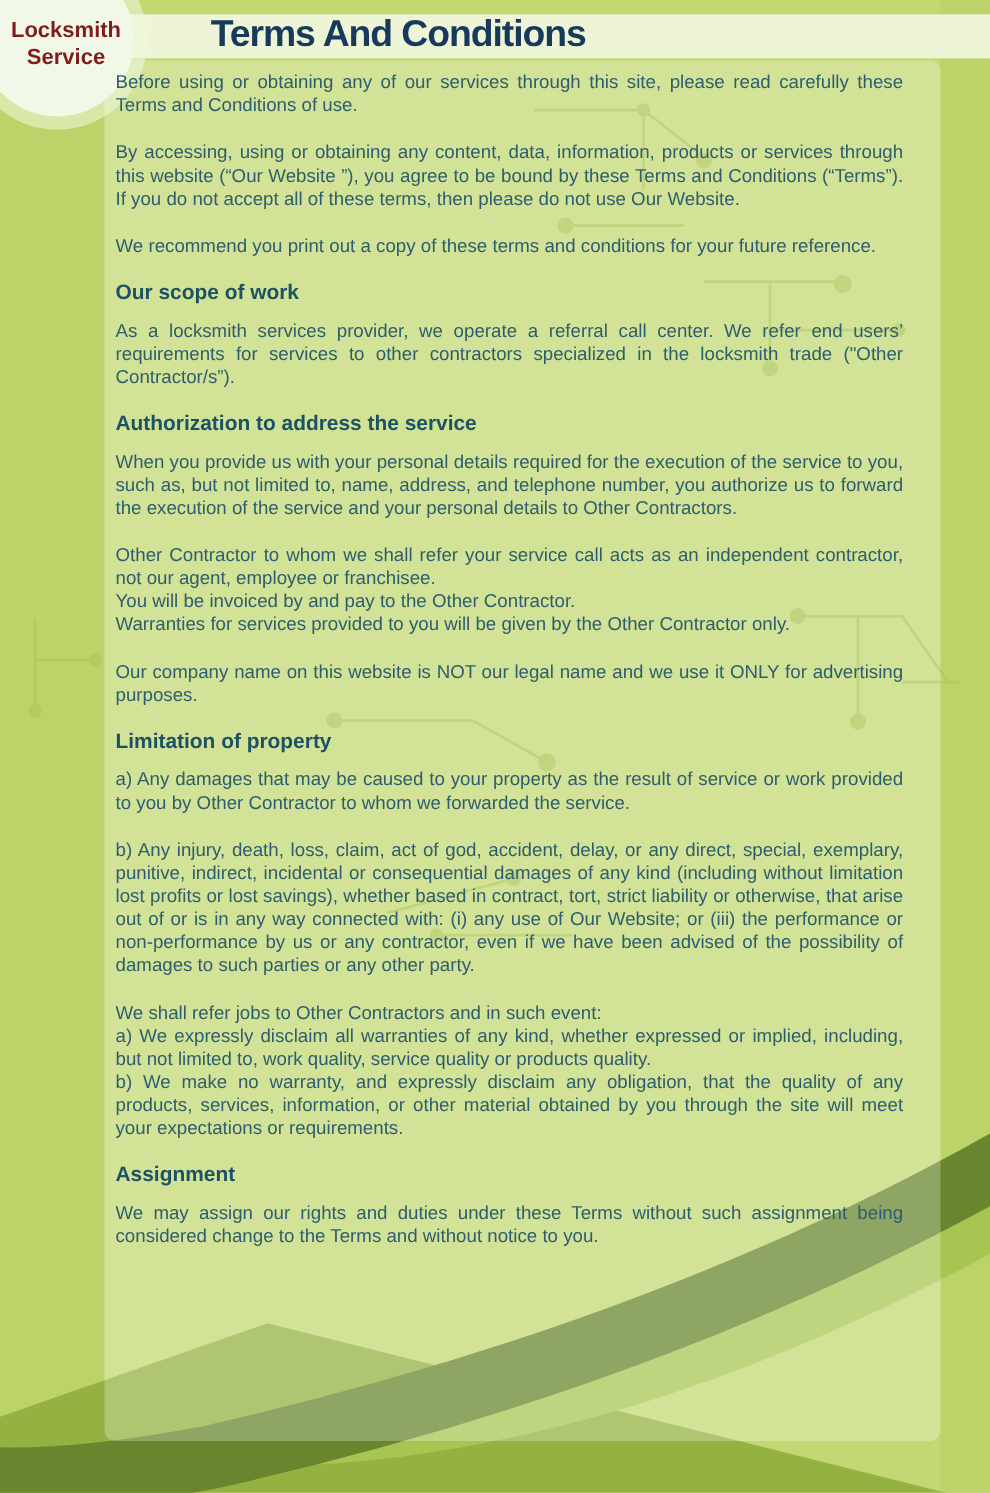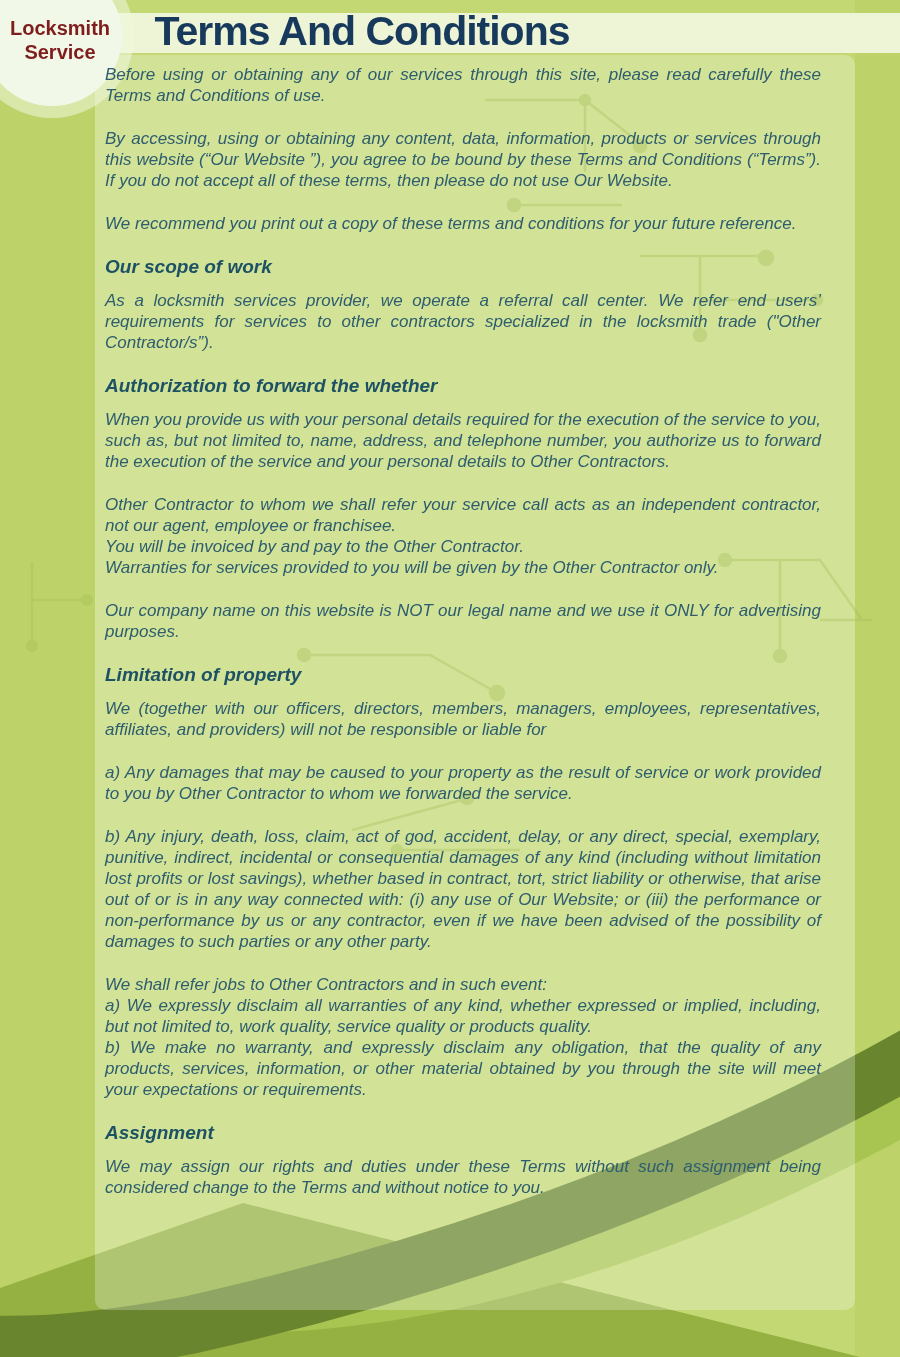--- a/index.html
+++ b/index.html
@@ -1,29 +1,29 @@
 <!DOCTYPE html>
 <html><head>
 <meta charset="utf-8">
 <style>
   html,body{margin:0;padding:0;}
   body{width:900px;height:1357px;overflow:hidden;font-family:"Liberation Sans",sans-serif;}
   .page{position:absolute;left:0;top:0;width:900px;height:1357px;background:#c3d873;overflow:hidden;}
   .decor{position:absolute;left:0;top:0;width:900px;height:1357px;z-index:1;}
   .title-band{position:absolute;left:0;top:13px;width:900px;height:40px;background:#eef4d6;z-index:2;}
   .page-title{position:absolute;left:0;top:7px;width:724px;text-align:center;z-index:3;
-    font-size:41px;line-height:48px;font-weight:bold;letter-spacing:-1px;color:#17395c;}
+    font-size:34px;line-height:48px;font-weight:bold;letter-spacing:-1px;color:#17395c;}
   .logo-ring{position:absolute;left:-30px;top:-46px;width:164px;height:164px;border-radius:50%;
     background:rgba(240,248,222,0.55);z-index:4;}
   .logo-circle{position:absolute;left:-18px;top:-34px;width:140px;height:140px;border-radius:50%;
     background:#f2f8e8;z-index:5;}
   .logo-text{position:absolute;left:4px;top:16px;width:112px;text-align:center;z-index:6;
     font-size:20px;line-height:24px;font-weight:bold;color:#7f1d1d;}
   .content{position:absolute;left:105px;top:64px;width:716px;z-index:7;
-    font-size:17px;line-height:21px;color:#2d5d6e;font-style:italic;}
+    font-size:17px;line-height:21px;color:#2d5d6e;}
   .content p{margin:22px 0 0;text-align:justify;white-space:pre-line;}
   .content p:first-child{margin-top:0;}
   .content h3{margin:22px 0 0;font-size:19px;line-height:22px;font-weight:bold;color:#1d5264;}
   .content h3 + p{margin-top:12px;}
 </style>
 </head>
 <body>
 
 <div class="page">
 
@@ -87,28 +87,27 @@
     <div>Locksmith</div>
     <div>Service</div>
   </div>
 
   <div class="content" id="content">
       <p>Before using or obtaining any of our services through this site, please read carefully these Terms and Conditions of use.</p>
       <p>By accessing, using or obtaining any content, data, information, products or services through this website (“Our Website ”), you agree to be bound by these Terms and Conditions (“Terms”). If you do not accept all of these terms, then please do not use Our Website.</p>
       <p>We recommend you print out a copy of these terms and conditions for your future reference.</p>
       <h3>Our scope of work</h3>
       <p>As a locksmith services provider, we operate a referral call center. We refer end users’ requirements for services to other contractors specialized in the locksmith trade ("Other Contractor/s”).</p>
-      <h3>Authorization to forward the whether</h3>
+      <h3>Authorization to address the service</h3>
       <p>When you provide us with your personal details required for the execution of the service to you, such as, but not limited to, name, address, and telephone number, you authorize us to forward the execution of the service and your personal details to Other Contractors.</p>
       <p>Other Contractor to whom we shall refer your service call acts as an independent contractor, not our agent, employee or franchisee.
 You will be invoiced by and pay to the Other Contractor.
 Warranties for services provided to you will be given by the Other Contractor only.</p>
       <p>Our company name on this website is NOT our legal name and we use it ONLY for advertising purposes.</p>
       <h3>Limitation of property</h3>
-      <p>We (together with our officers, directors, members, managers, employees, representatives, affiliates, and providers) will not be responsible or liable for</p>
       <p>a) Any damages that may be caused to your property as the result of service or work provided to you by Other Contractor to whom we forwarded the service.</p>
       <p>b) Any injury, death, loss, claim, act of god, accident, delay, or any direct, special, exemplary, punitive, indirect, incidental or consequential damages of any kind (including without limitation lost profits or lost savings), whether based in contract, tort, strict liability or otherwise, that arise out of or is in any way connected with: (i) any use of Our Website; or (iii) the performance or non-performance by us or any contractor, even if we have been advised of the possibility of damages to such parties or any other party.</p>
       <p>We shall refer jobs to Other Contractors and in such event:
 a) We expressly disclaim all warranties of any kind, whether expressed or implied, including, but not limited to, work quality, service quality or products quality.
 b) We make no warranty, and expressly disclaim any obligation, that the quality of any products, services, information, or other material obtained by you through the site will meet your expectations or requirements.</p>
       <h3>Assignment</h3>
       <p>We may assign our rights and duties under these Terms without such assignment being considered change to the Terms and without notice to you.</p>
     </div>
 
 </div>

